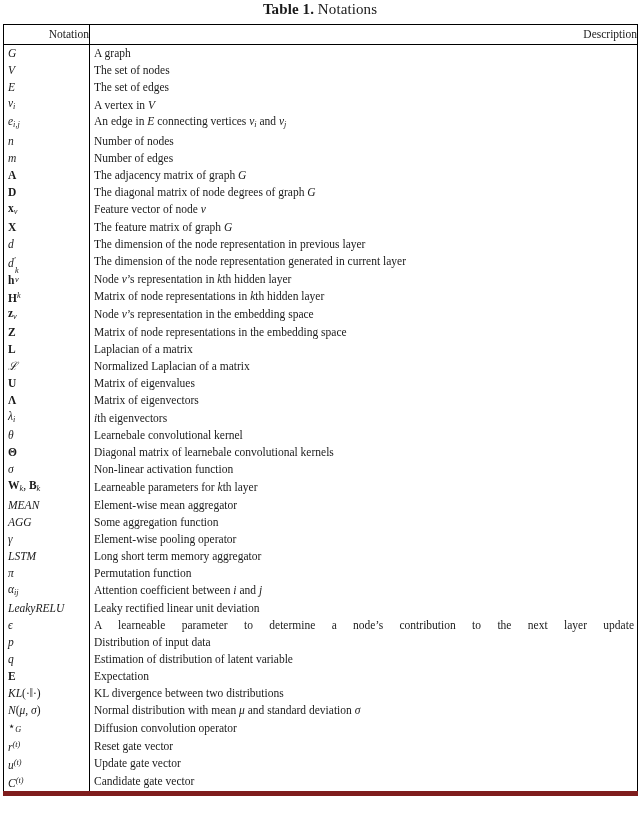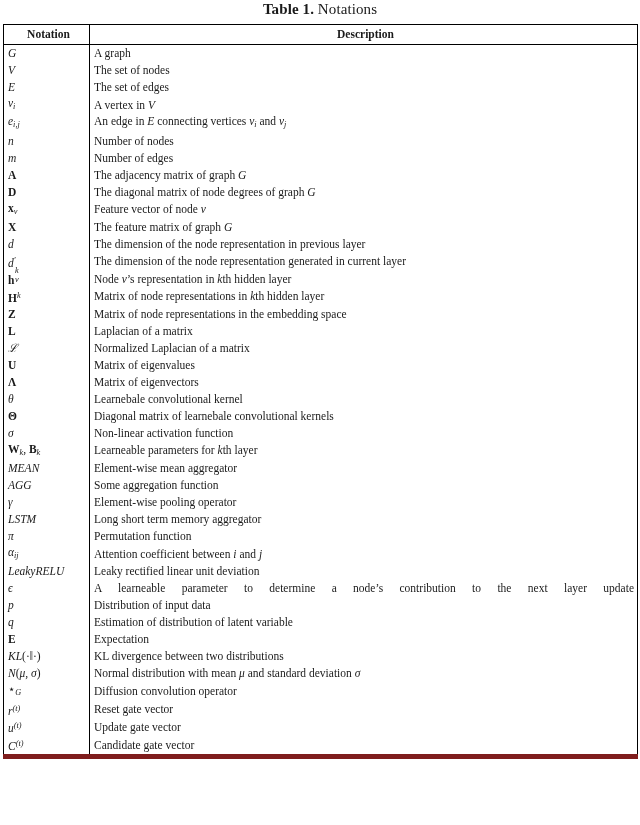--- a/index.html
+++ b/index.html
@@ -39,22 +39,22 @@
     top: 24px;
     width: 634px;
     border-collapse: collapse;
     font-size: 11.5px;
     table-layout: fixed;
   }
   table.notations col.c-notation { width: 86px; }
   table.notations col.c-desc { width: 548px; }
 
   table.notations thead th {
-    text-align: center;
-    font-weight: bold;
+    text-align: right;
+    font-weight: normal;
     padding: 1px 0 1px 4px;
     border-top: 1px solid #000;
     border-bottom: 1px solid #000;
     line-height: 15px;
     height: 17px;
     vertical-align: middle;
     white-space: nowrap;
     margin-left: 37px;
   }
   table.notations thead th.th-notation {
@@ -199,38 +199,46 @@
         </tr>
         <tr>
           <td class="td-notation"><span class="mb">h</span><span class="subsup"><span class="s-up">k</span><span class="s-dn">v</span></span></td>
           <td class="td-desc">Node <span class="mi">v</span>’s representation in <span class="mi">k</span>th hidden layer</td>
         </tr>
         <tr>
           <td class="td-notation"><span class="mb">H</span><span class="msup">k</span></td>
           <td class="td-desc">Matrix of node representations in <span class="mi">k</span>th hidden layer</td>
         </tr>
         <tr>
+          <td class="td-notation"><span class="mb">z</span><span class="msub">v</span></td>
+          <td class="td-desc">Node <span class="mi">v</span>’s representation in the embedding space</td>
+        </tr>
+        <tr>
           <td class="td-notation"><span class="mb">Z</span></td>
           <td class="td-desc">Matrix of node representations in the embedding space</td>
         </tr>
         <tr>
           <td class="td-notation"><span class="mb">L</span></td>
           <td class="td-desc">Laplacian of a matrix</td>
         </tr>
         <tr>
           <td class="td-notation"><span class="cal">ℒ</span></td>
           <td class="td-desc">Normalized Laplacian of a matrix</td>
         </tr>
         <tr>
           <td class="td-notation"><span class="mb">U</span></td>
           <td class="td-desc">Matrix of eigenvalues</td>
         </tr>
         <tr>
           <td class="td-notation"><span class="mb">Λ</span></td>
           <td class="td-desc">Matrix of eigenvectors</td>
+        </tr>
+        <tr>
+          <td class="td-notation"><span class="mi">λ</span><span class="msub">i</span></td>
+          <td class="td-desc"><span class="mi">i</span>th eigenvectors</td>
         </tr>
         <tr>
           <td class="td-notation"><span class="mi">θ</span></td>
           <td class="td-desc">Learnebale convolutional kernel</td>
         </tr>
         <tr>
           <td class="td-notation"><span class="mb">Θ</span></td>
           <td class="td-desc">Diagonal matrix of learnebale convolutional kernels</td>
         </tr>
         <tr>

